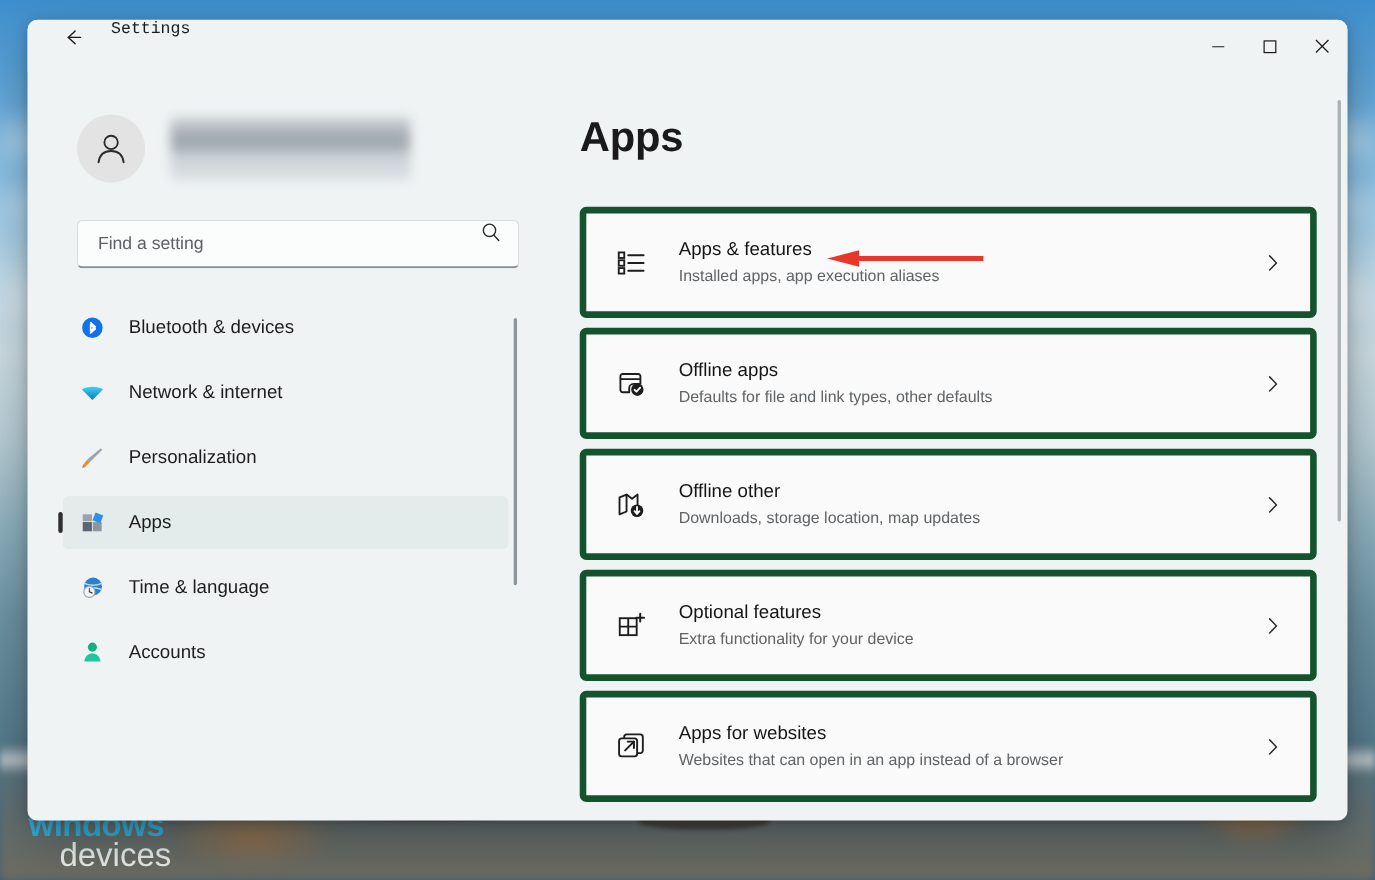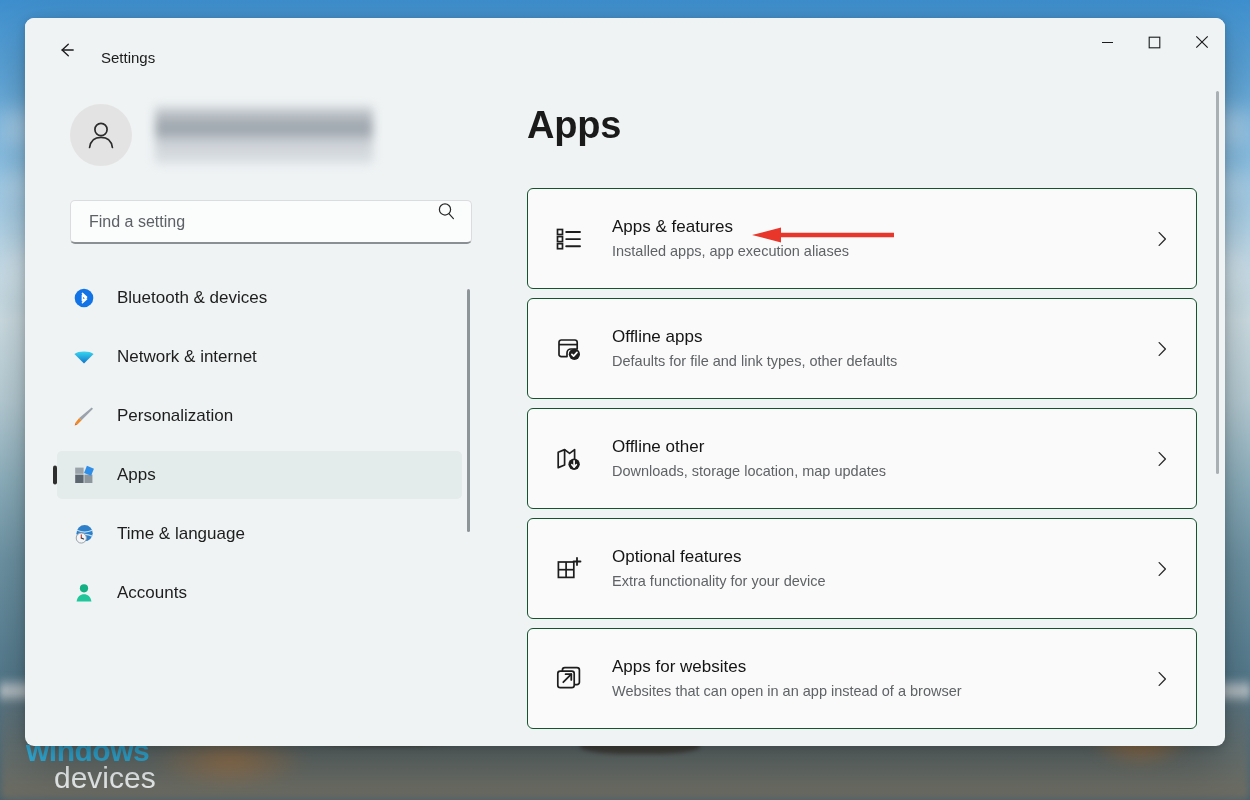--- a/index.html
+++ b/index.html
@@ -97,23 +97,24 @@
     box-shadow: 0 18px 50px rgba(0,0,0,0.30), 0 2px 10px rgba(0,0,0,0.18);
     overflow: hidden;
     display: flex;
     flex-direction: column;
   }
 
   
   .titlebar {
     height: 48px;
     display: flex;
-    align-items: flex-end;
+    align-items: flex-start;
     flex: 0 0 48px;
     background: #eff3f4;
+    font-family: Liberation Mono, monospace;
   }
   .back-button {
     width: 38px; height: 32px;
     margin-left: 22px;
     display: flex; align-items: center; justify-content: center;
     border-radius: 5px;
     cursor: pointer;
   }
   .titlebar-title {
     margin-left: 16px;
@@ -275,21 +276,21 @@
     margin-top: 38px;
     letter-spacing: -0.2px;
   }
   .cards {
     margin-top: 41px;
   }
   .card {
     position: relative;
     height: 101px;
     background: #fafafa;
-    border: 1px solid #14532d;
+    border: 6px solid #14532d;
     border-radius: 6px;
     display: flex;
     align-items: center;
     padding-left: 26px;
     padding-right: 22px;
     margin-bottom: 9px;
     cursor: pointer;
   }
   .card-icon {
     width: 30px; height: 30px;

